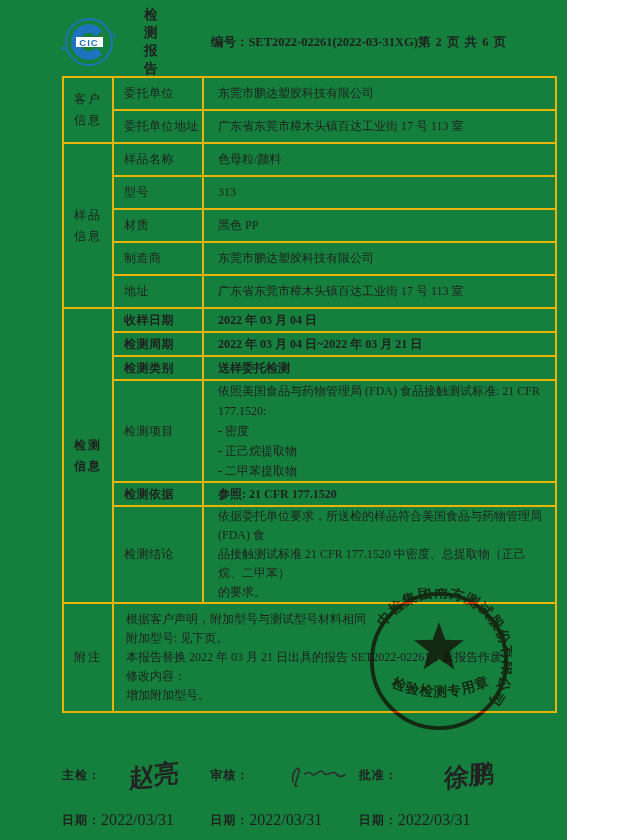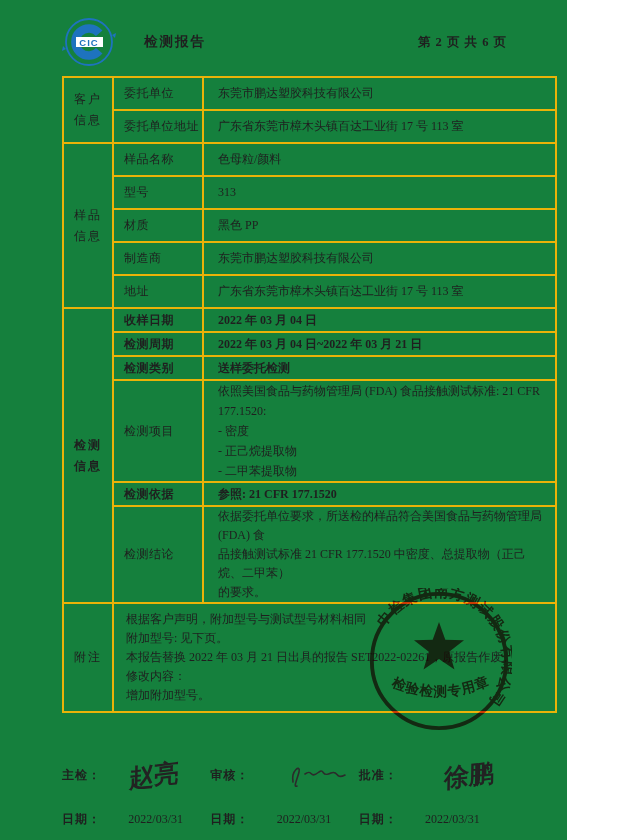--- a/index.html
+++ b/index.html
@@ -30,40 +30,41 @@
   .sign-area { margin:40px 60px 0 62px; }
   .sign-row { display:flex; }
   .sign-col { flex:1; display:flex; align-items:center; height:44px; }
   .role { font-size:12px; font-weight:bold; letter-spacing:1px; white-space:nowrap; }
   .handsig { font-size:25px; margin-left:28px; transform:rotate(-7deg) skewX(-8deg); font-weight:600; color:#222; white-space:nowrap; }
   .handsig.approve { margin-left:46px; }
   .sig-svg { margin-left:34px; }
   .date-row { display:flex; margin-top:14px; }
   .date-col { flex:1; display:flex; align-items:center; }
   .date-lbl { font-size:12px; font-weight:bold; letter-spacing:1px; }
-  .date-val { flex:1; text-align:center; font-size:12px; }
+  .date-val { flex:1; font-size:16px; }
 
   
   .stamp { position:absolute; left:366px; top:588px; width:146px; height:146px; opacity:0.88; mix-blend-mode:multiply; pointer-events:none; }
 </style>
 </head>
 <body>
 
 <div class="page">
 
   <div class="header">
     <svg class="logo" viewBox="0 0 54 54">
       <circle cx="27" cy="27" r="23" fill="none" stroke="#1e73be" stroke-width="1.8"></circle>
       <path d="M50 20 l4 -2 l-1 5 z" fill="#1e73be"></path>
       <path d="M4 34 l-4 2 l1 -5 z" fill="#1e73be"></path>
       <path d="M37.2 18.3 A13.5 13.5 0 1 0 37.2 35.7" fill="none" stroke="#1e73be" stroke-width="8.5"></path>
       <rect x="14" y="22" width="27" height="10" fill="#ffffff"></rect>
       <text x="27" y="30.5" text-anchor="middle" font-size="9.5" font-weight="bold" fill="#1e73be" font-family="Liberation Sans, sans-serif" letter-spacing="1">CIC</text>
     </svg>
     <div class="hdr-title">检测报告</div>
+    <div class="hdr-no"><span>编号：</span><span>SET2022-02261(2022-03-31XG)</span></div>
     <div class="hdr-page">第 2 页 共 6 页</div>
   </div>
 
   <table class="report">
     <colgroup>
         <col style="width:50px">
         <col style="width:90px">
         <col>
       </colgroup>
     <tbody>

